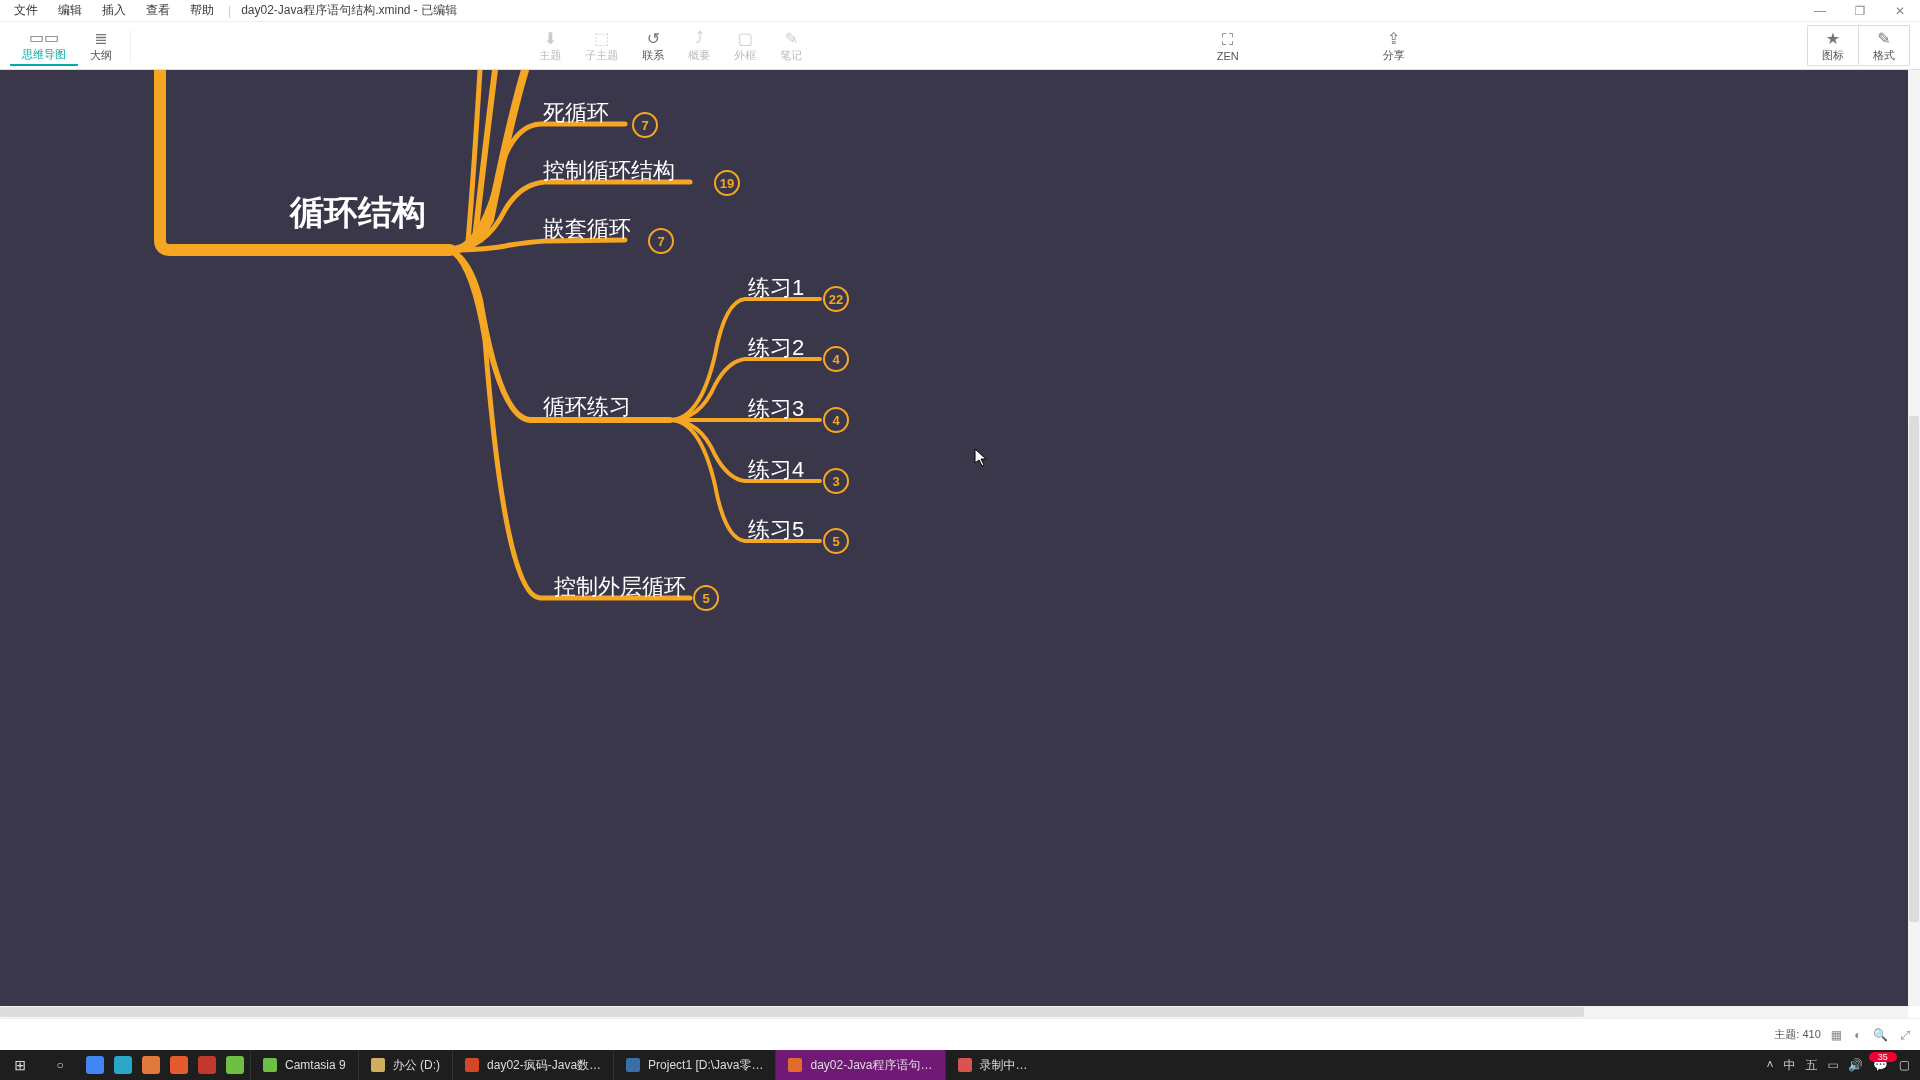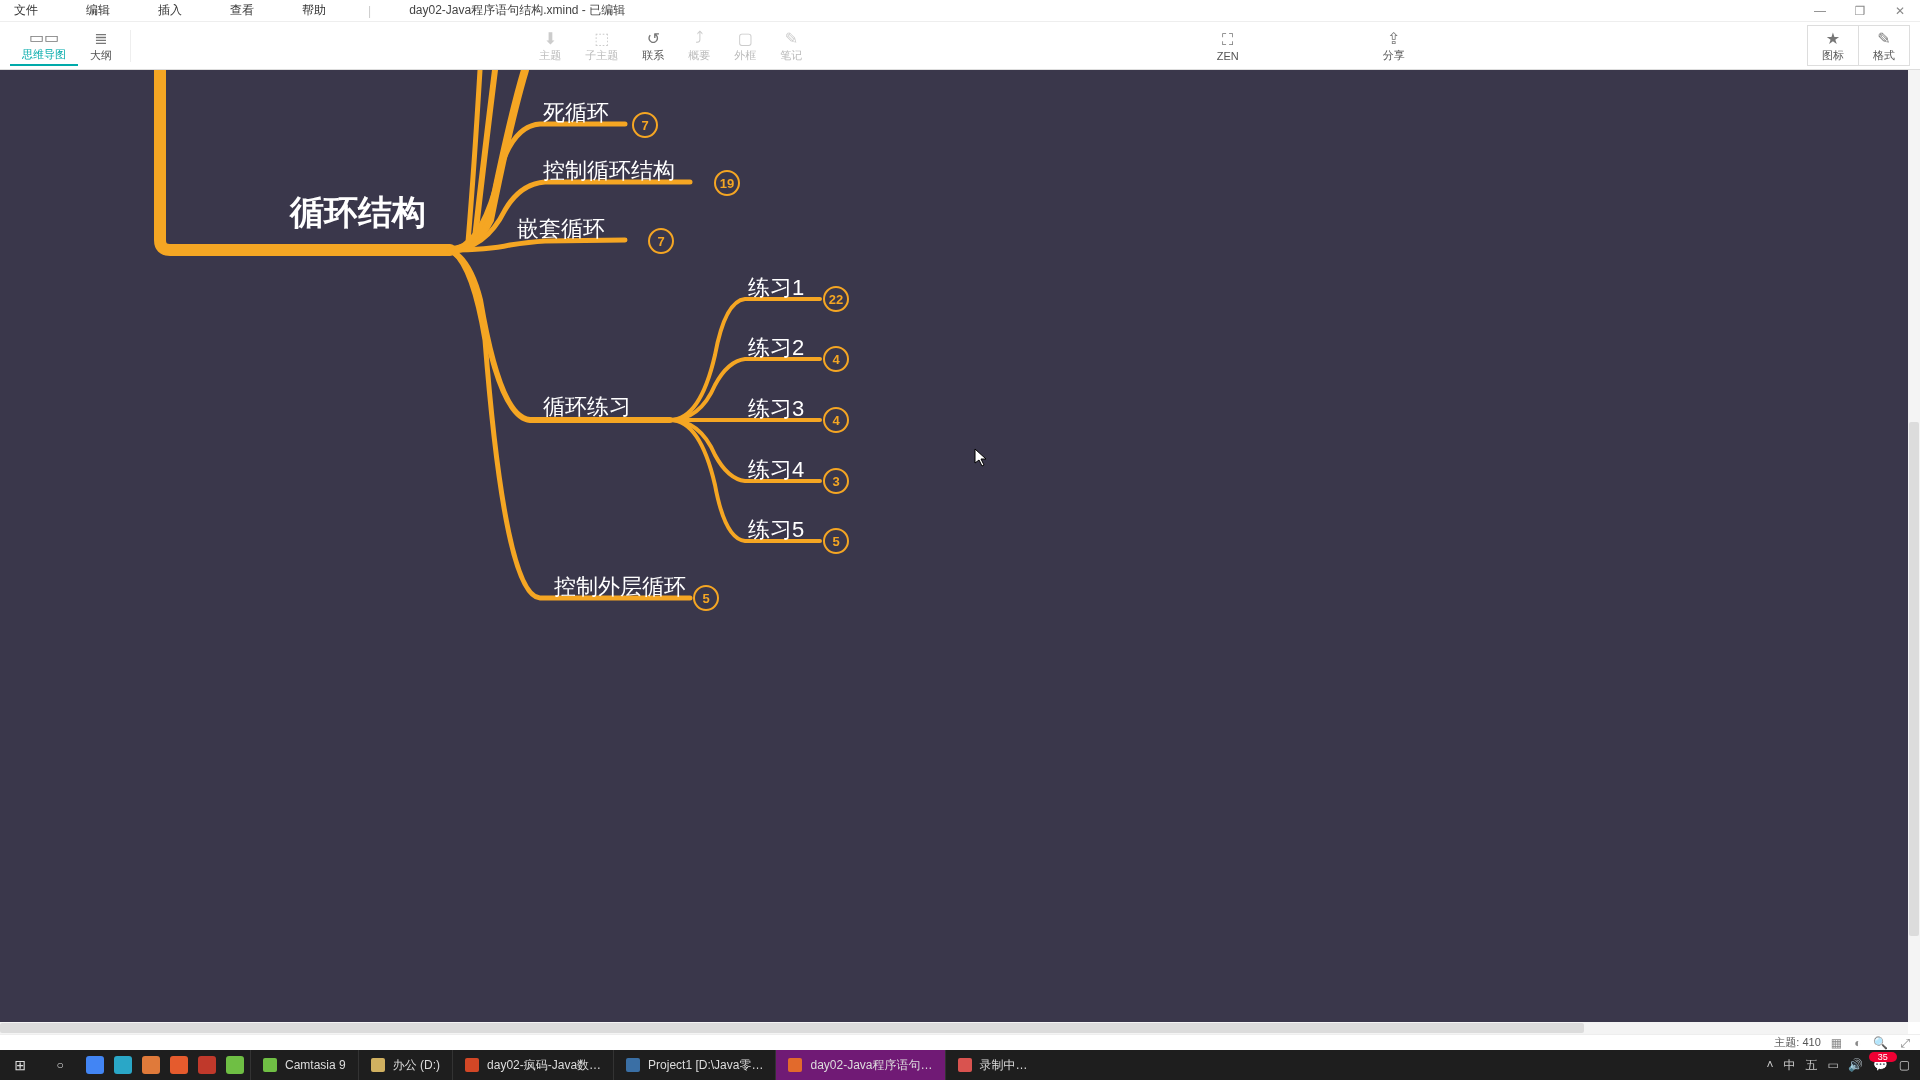--- a/index.html
+++ b/index.html
@@ -1,20 +1,20 @@
 <!DOCTYPE html>
 <html><head>
 <meta charset="utf-8">
 <style>
   * { margin: 0; padding: 0; box-sizing: border-box; }
   html, body { width: 1920px; height: 1080px; font-family: "Microsoft YaHei", sans-serif; overflow: hidden; }
   body { display: flex; flex-direction: column; background: #fff; }
 
   
-  .menubar { display: flex; align-items: center; height: 22px; background: #fff; padding: 0 4px; font-size: 12px; color: #333; border-bottom: 1px solid #eee; gap: 28px; }
+  .menubar { display: flex; align-items: center; height: 22px; background: #fff; padding: 0 4px; font-size: 12px; color: #333; border-bottom: 1px solid #eee; }
   .menubar .menu-item { padding: 2px 10px; cursor: default; }
   .menubar .divider { color: #ccc; padding: 0 4px; }
   .menubar .title { padding: 2px 6px; color: #444; }
 
   
   .toolbar { display: flex; align-items: center; height: 48px; background: #fff; border-bottom: 1px solid #ddd; padding: 0 10px; }
   .tb-group { display: flex; align-items: center; }
   .tb-btn { display: flex; flex-direction: column; align-items: center; justify-content: center; padding: 2px 12px; font-size: 11px; color: #555; cursor: default; }
   .tb-btn .ico { height: 20px; display: flex; align-items: center; justify-content: center; font-size: 16px; color: #777; }
   .tb-btn.disabled { color: #bbb; }
@@ -39,21 +39,21 @@
   .node-root { font-size: 34px; font-weight: 800; color: #fff; }
   .badge { position: absolute; width: 26px; height: 26px; border: 2px solid #f5a623; border-radius: 50%; color: #f5a623; font-size: 13px; font-weight: 600; display: flex; align-items: center; justify-content: center; background: transparent; }
 
   
   .hscroll { position: absolute; left: 0; right: 12px; bottom: 0; height: 12px; background: #f4f4f4; }
   .hscroll .thumb { position: absolute; top: 1px; bottom: 1px; left: 0; width: 83%; background: #dcdcdc; border-radius: 2px; }
   .vscroll { position: absolute; top: 0; bottom: 12px; right: 0; width: 12px; background: #f4f4f4; }
   .vscroll .thumb { position: absolute; left: 1px; right: 1px; top: 37%; height: 54%; background: #dcdcdc; border-radius: 2px; }
 
   
-  .statusbar { height: 16px; background: #fff; border-top: 1px solid #eee; display: flex; align-items: center; justify-content: flex-end; font-size: 11px; color: #555; padding: 0 8px; gap: 8px; }
+  .statusbar { height: 32px; background: #fff; border-top: 1px solid #eee; display: flex; align-items: center; justify-content: flex-end; font-size: 11px; color: #555; padding: 0 8px; gap: 8px; }
   .statusbar .glyph { font-size: 12px; color: #888; padding: 0 2px; }
 
   
   .taskbar { height: 30px; background: #1e1e1e; display: flex; align-items: center; color: #ddd; font-size: 12px; }
   .taskbar .tb-start { width: 40px; display: flex; align-items: center; justify-content: center; font-size: 14px; }
   .taskbar .tb-search { width: 40px; display: flex; align-items: center; justify-content: center; }
   .taskbar .tb-icons { display: flex; align-items: center; padding: 0 6px; gap: 10px; }
   .taskbar .tb-icons .tic { width: 18px; height: 18px; border-radius: 3px; }
   .taskbar .tb-item { height: 100%; display: flex; align-items: center; padding: 0 12px; gap: 8px; border-left: 1px solid #333; max-width: 170px; overflow: hidden; white-space: nowrap; }
   .taskbar .tb-item.active { background: #701a75; }
@@ -187,21 +187,21 @@
     </svg>
 
     <div class="node-label node-root" style="left:250px; top:120px;margin-left:40px;">循环结构</div>
 
     <div class="node-label" style="left:543px; top:28px;">死循环</div>
     <div class="badge" style="left:632px; top:42px;">7</div>
 
     <div class="node-label" style="left:543px; top:86px;">控制循环结构</div>
     <div class="badge" style="left:697px; top:100px;margin-left:17px;">19</div>
 
-    <div class="node-label" style="left:517px; top:144px;">嵌套循环</div>
+    <div class="node-label" style="left:543px; top:144px;">嵌套循环</div>
     <div class="badge" style="left:648px; top:158px;">7</div>
 
     <div class="node-label" style="left:543px; top:322px;text-align:center;">循环练习</div>
 
     <div class="node-label" style="left:748px; top:203px;">练习1</div>
     <div class="badge" style="left:823px; top:216px;">22</div>
 
     <div class="node-label" style="left:748px; top:263px;">练习2</div>
     <div class="badge" style="left:823px; top:276px;">4</div>
 

